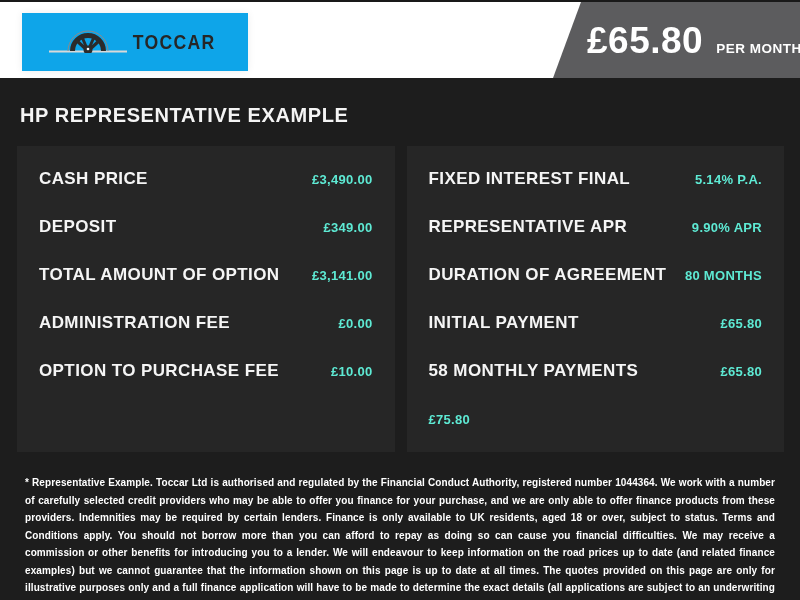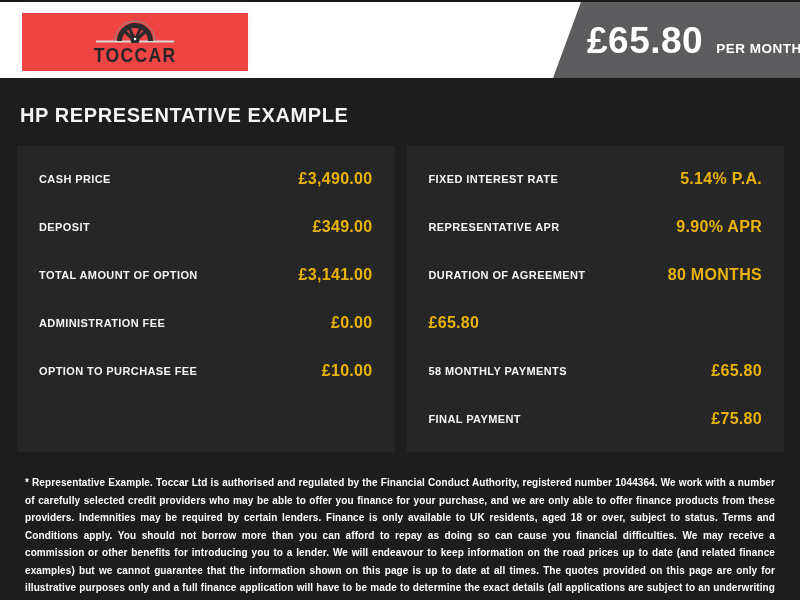--- a/index.html
+++ b/index.html
@@ -15,24 +15,24 @@
   .top-strip {
     position: relative;
     height: 78px;
     background: #ffffff;
     border-top: 2px solid #191919;
   }
   .logo-box {
     position: absolute;
     left: 22px; top: 11px;
     width: 226px; height: 58px;
-    background: #ef4444;
+    background: #0ea5e9;
     box-shadow: 0 0 8px rgba(0,0,0,0.07);
     display: flex;
-    flex-direction: column;
+    flex-direction: row;
     align-items: center;
     justify-content: center;
   }
   .logo-wheel { margin-bottom: 2px; }
   .logo-text {
     font-size: 20px;
     font-weight: 700;
     color: #262626;
     letter-spacing: 1.5px;
     transform: scaleX(0.88);
@@ -92,28 +92,28 @@
   }
   .row {
     height: 48px;
     display: flex;
     align-items: center;
     justify-content: space-between;
     padding: 0 22px;
   }
   .lbl {
     color: #f5f5f5;
-    font-size: 11px;
+    font-size: 17px;
     font-weight: 700;
     letter-spacing: 0.4px;
     white-space: nowrap;
   }
   .val {
-    color: #eab308;
-    font-size: 16px;
+    color: #5eead4;
+    font-size: 13px;
     font-weight: 700;
     letter-spacing: 0.3px;
     white-space: nowrap;
   }
 
   
   .disclaimer {
     margin: 22px 25px 0 25px;
     color: #ffffff;
     font-size: 10px;
@@ -171,38 +171,38 @@
       <span class="val">£0.00</span>
     </div>
     <div class="row">
       <span class="lbl">OPTION TO PURCHASE FEE</span>
       <span class="val">£10.00</span>
     </div>
   </div>
 
   <div class="panel">
     <div class="row">
-      <span class="lbl">FIXED INTEREST RATE</span>
+      <span class="lbl">FIXED INTEREST FINAL</span>
       <span class="val">5.14% P.A.</span>
     </div>
     <div class="row">
       <span class="lbl">REPRESENTATIVE APR</span>
       <span class="val">9.90% APR</span>
     </div>
     <div class="row">
       <span class="lbl">DURATION OF AGREEMENT</span>
       <span class="val">80 MONTHS</span>
     </div>
     <div class="row">
+      <span class="lbl">INITIAL PAYMENT</span>
       <span class="val">£65.80</span>
     </div>
     <div class="row">
       <span class="lbl">58 MONTHLY PAYMENTS</span>
       <span class="val">£65.80</span>
     </div>
     <div class="row">
-      <span class="lbl">FINAL PAYMENT</span>
       <span class="val">£75.80</span>
     </div>
   </div>
 </div>
 
 <p class="disclaimer">* Representative Example. Toccar Ltd is authorised and regulated by the Financial Conduct Authority, registered number 1044364. We work with a number of carefully selected credit providers who may be able to offer you finance for your purchase, and we are only able to offer finance products from these providers. Indemnities may be required by certain lenders. Finance is only available to UK residents, aged 18 or over, subject to status. Terms and Conditions apply. You should not borrow more than you can afford to repay as doing so can cause you financial difficulties. We may receive a commission or other benefits for introducing you to a lender. We will endeavour to keep information on the road prices up to date (and related finance examples) but we cannot guarantee that the information shown on this page is up to date at all times. The quotes provided on this page are only for illustrative purposes only and a full finance application will have to be made to determine the exact details (all applications are subject to an underwriting decision and are subject to status). Toccar Ltd acts as a credit broker and not a lender. Address: Humber Road, Barton Upon Humber, DN18 5BN</p>
 
 </body></html>

